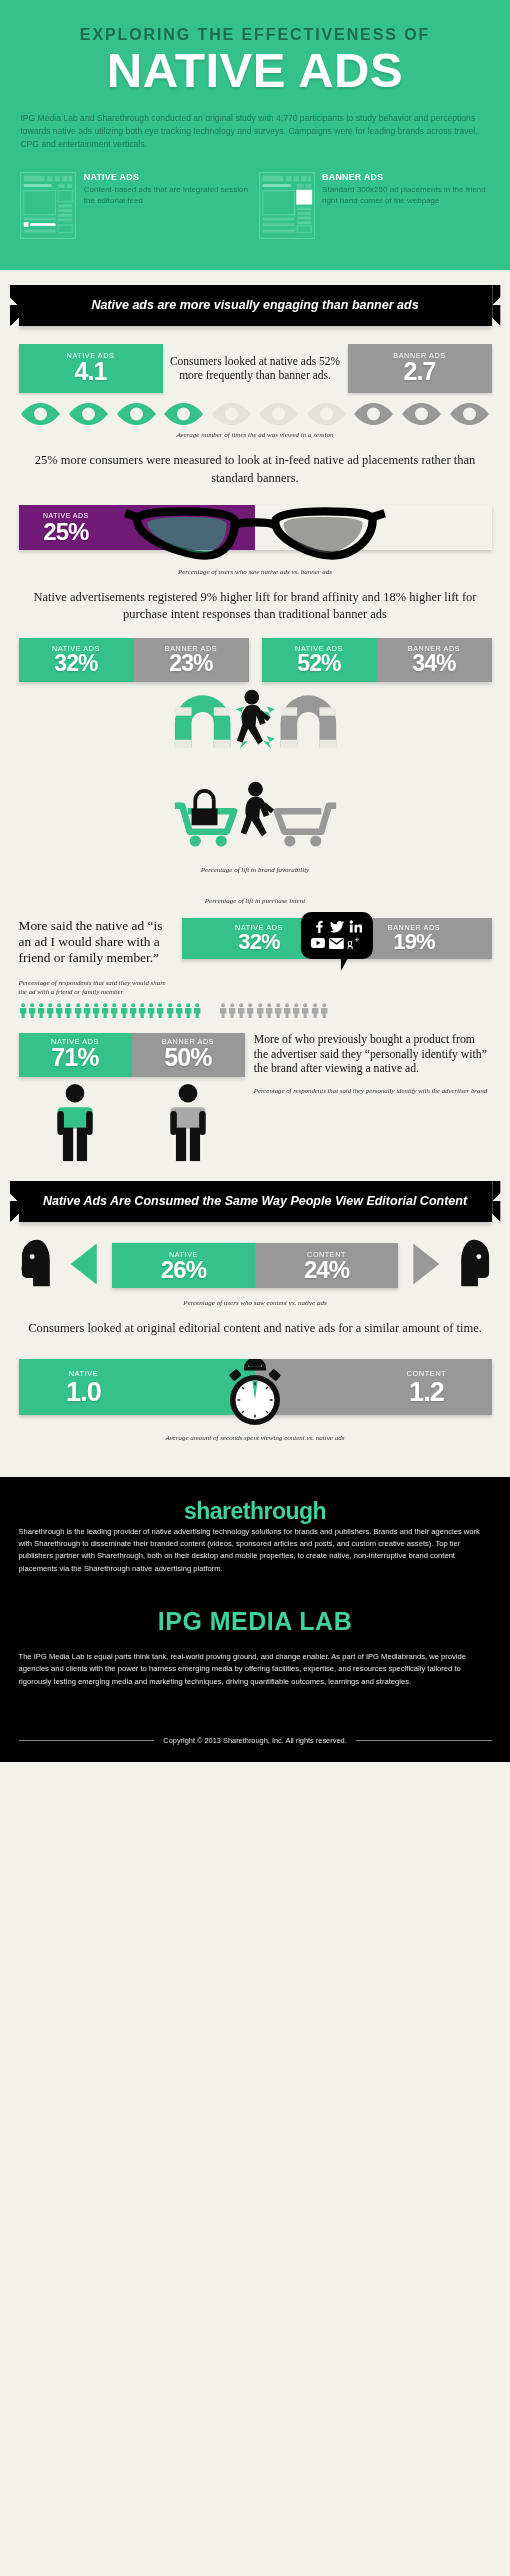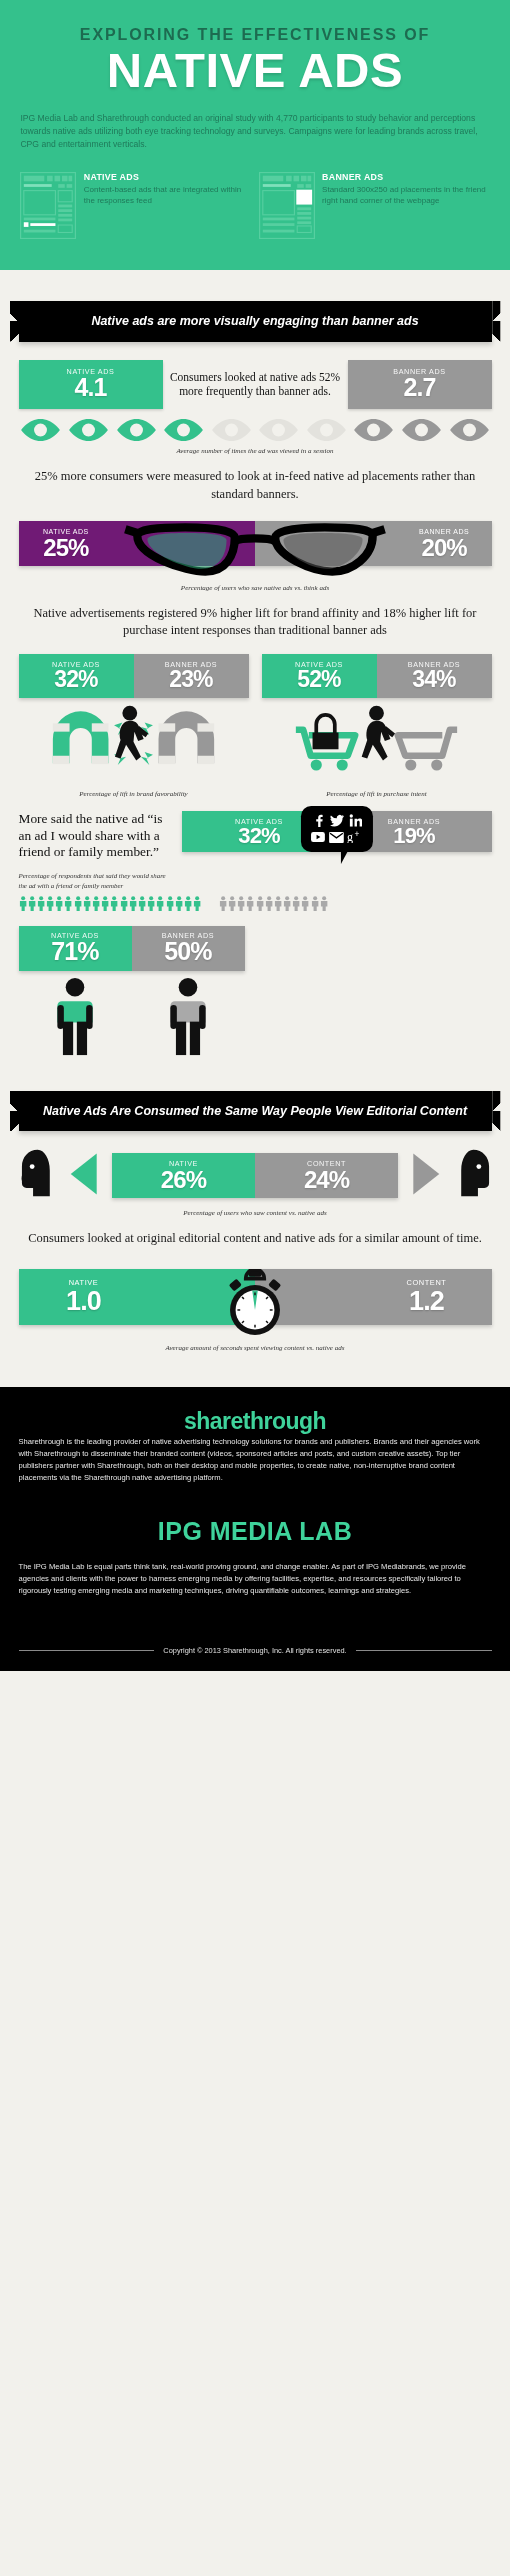--- a/index.html
+++ b/index.html
@@ -35,21 +35,20 @@
   .def-text { font-size:8px; line-height:1.38; color:#1f7a5a; }
 
   
   .band-wrap { padding:15px 18.5px 13px 18.5px; }
   .band {
     background:#000; color:#fff; text-align:center;
     font-style:italic; font-weight:bold; font-size:12.5px;
     line-height:1.35; padding:12px 9.3px;
     position:relative;
     box-shadow:0 2.8px 4.6px rgba(0,0,0,.18);
-    margin-top:16px;
   }
   .band:before, .band:after {
     content:""; position:absolute; top:0; width:8.3px; height:100%;
     background:
       linear-gradient(45deg, transparent 0 5.6px, #000 5.6px) left top/100% 50% no-repeat,
       linear-gradient(-45deg, transparent 0 5.6px, #000 5.6px) left bottom/100% 50% no-repeat;
   }
   .band:before { left:-8.3px; }
   .band:after  { right:-8.3px; transform:scaleX(-1); }
 
@@ -106,21 +105,21 @@
   .gb-value { font-size:24px; font-weight:bold; letter-spacing:-0.9px;
               text-shadow:0 0.9px 1.9px rgba(0,0,0,.2); line-height:1.05; }
   .glasses-svg { position:absolute; left:50%; top:0; transform:translateX(-50%); }
 
   
   .dual-row { display:flex; gap:13px; padding-top:3.7px; }
   .dual { flex:1; display:flex; box-shadow:0 1.9px 3.7px rgba(0,0,0,.18); }
   .dual .chip { flex:1; box-shadow:none; padding:5.6px 1.9px 7.4px; }
   .dual .chip-value { font-size:23px; }
 
-  .icon-row { display:flex; gap:13px; padding-top:3.7px; }
+  .icon-row { display:flex; gap:13px; padding-top:3.7px;flex-direction:column; }
   .icon-cell { flex:1; text-align:center; }
 
   
   .share-row { display:flex; align-items:flex-start; padding-top:9.3px; gap:7px; }
   .share-left { flex:0 0 156px; }
   .share-quote {
     font-family:"Liberation Serif", serif; font-size:13.4px; line-height:1.22;
     color:#111; margin-bottom:11px;
   }
   .share-cap {
@@ -236,21 +235,21 @@
               <rect x="41" y="50" width="15" height="3" fill="#56cfa0"></rect>
             <rect x="4" y="49" width="34" height="3" fill="#56cfa0"></rect>
             <rect x="4" y="54" width="5" height="5" fill="#ffffff"></rect>
             <rect x="11" y="55" width="27" height="3" fill="#ffffff"></rect>
             <rect x="4" y="62" width="34" height="3" fill="#56cfa0"></rect>
             <rect x="41" y="57" width="15" height="8" fill="none" stroke="#56cfa0" stroke-width="1.2"></rect>
           </svg>
         </div>
         <div class="def-body">
           <div class="def-title">NATIVE ADS</div>
-          <div class="def-text">Content-based ads that are integrated within the responses feed</div>
+          <div class="def-text">Content-based ads that are integrated session the editorial feed</div>
         </div>
       </div>
       <div class="def">
         <div class="def-thumb">
           <svg width="56" height="67" viewBox="0 0 60 72">
             <rect x="0.5" y="0.5" width="59" height="71" fill="none" stroke="#56cfa0" stroke-width="1.4"></rect>
             <rect x="4" y="4" width="22" height="6" fill="#56cfa0"></rect>
             <rect x="29" y="4" width="6" height="6" fill="#56cfa0"></rect>
               <rect x="37" y="4" width="6" height="6" fill="#56cfa0"></rect>
             <rect x="45" y="4" width="6" height="6" fill="#56cfa0"></rect>
@@ -344,43 +343,37 @@
     <div class="lede">25% more consumers were measured to look at in-feed native ad placements rather than standard banners.</div>
 
     <div class="glasses-wrap">
       <div class="glasses-bar">
         <div class="gb-half green">
           <div class="gb-txt">
             <div class="gb-label">NATIVE ADS</div>
             <div class="gb-value">25%</div>
           </div>
         </div>
-        <div class="gb-half gray">
-          <div class="gb-txt">
-            <div class="gb-label">BANNER ADS</div>
-            <div class="gb-value">20%</div>
-          </div>
-        </div>
       </div>
       <span class="glasses-svg">
         <svg width="265" height="57" viewBox="0 0 286 62">
           <g fill="none" stroke="#000" stroke-width="9">
             <path d="M15 16c0-7 22-9 52-9s54 3 54 11c0 20-10 37-32 37S15 38 15 16z"></path>
             <path d="M165 18c0-8 24-11 54-11s52 2 52 9c0 22-22 39-44 39s-62-17-62-37z"></path>
             <path d="M121 22c6-4 38-4 44 0"></path>
             <path d="M15 13L2 9"></path>
               <path d="M271 13l13-4"></path>
           </g>
           <path d="M26 20c0-5 18-7 43-7s43 2 43 8c0 17-9 31-27 31S26 35 26 20z" fill="#2aa876" opacity=".55"></path>
           <path d="M174 21c0-6 18-8 43-8s43 2 43 7c0 15-21 32-39 32s-47-16-47-31z" fill="#555" opacity=".55"></path>
         </svg>
       </span>
     </div>
 
-    <div class="caption">Percentage of users who saw native ads vs. think ads</div>
+    <div class="caption">Percentage of users who saw native ads vs. banner ads</div>
   </div>
 
 
   <div class="body">
     <div class="lede">Native advertisements registered 9% higher lift for brand affinity and 18% higher lift for purchase intent responses than traditional banner ads</div>
 
     <div class="dual-row">
       <div class="dual">
         <div class="chip green">
           <div class="chip-label">NATIVE ADS</div>
@@ -661,20 +654,24 @@
               <circle cx="28" cy="11" r="10" fill="#111"></circle>
               <path d="M14 26h28c3 0 5 2 5 5v18H9V31c0-3 2-5 5-5z" fill="#a9a9a9"></path>
               <rect x="9" y="30" width="7" height="26" rx="3.5" fill="#111"></rect>
               <rect x="40" y="30" width="7" height="26" rx="3.5" fill="#111"></rect>
               <rect x="15" y="48" width="11" height="36" fill="#111"></rect>
               <rect x="30" y="48" width="11" height="36" fill="#111"></rect>
             </svg>
           </span>
         </div>
       </div>
+      <div class="identify-right">
+        <div class="identify-txt">More of who previously bought a product from the advertiser said they “personally identify with” the brand after viewing a native ad.</div>
+        <div class="identify-cap">Percentage of respondents that said they personally identify with the advertiser brand</div>
+      </div>
     </div>
   </div>
 
   <div class="band-wrap">
     <div class="band">Native Ads Are Consumed the Same Way People View Editorial Content</div>
   </div>
 
   <div class="body">
 
     <div class="heads-row">

